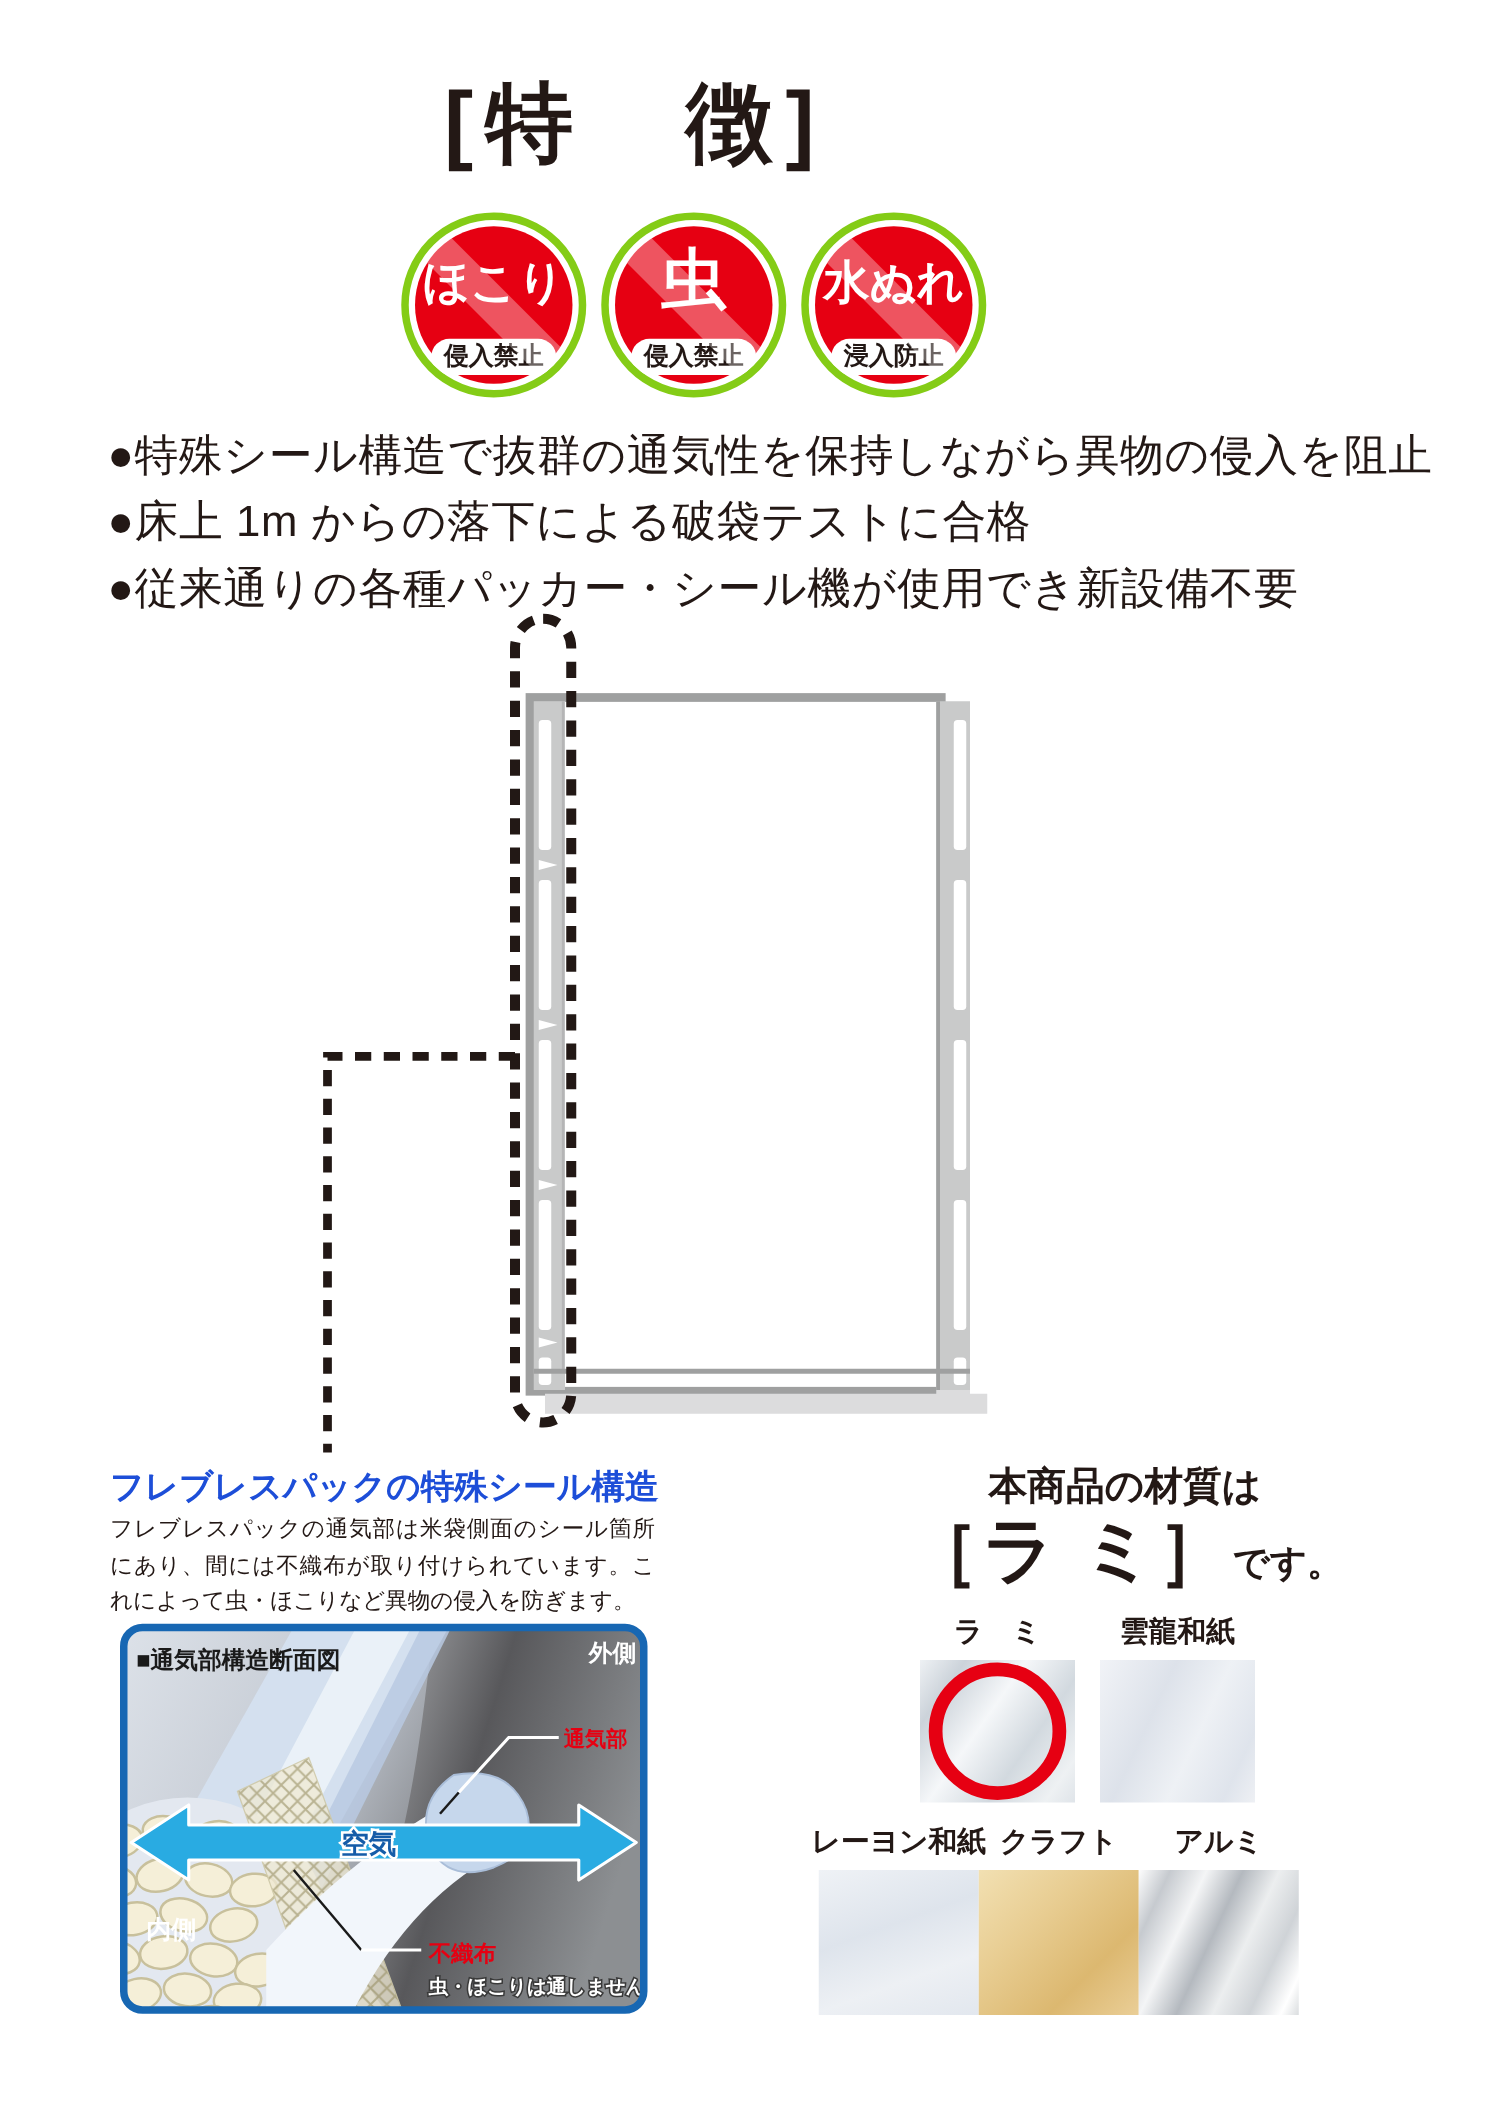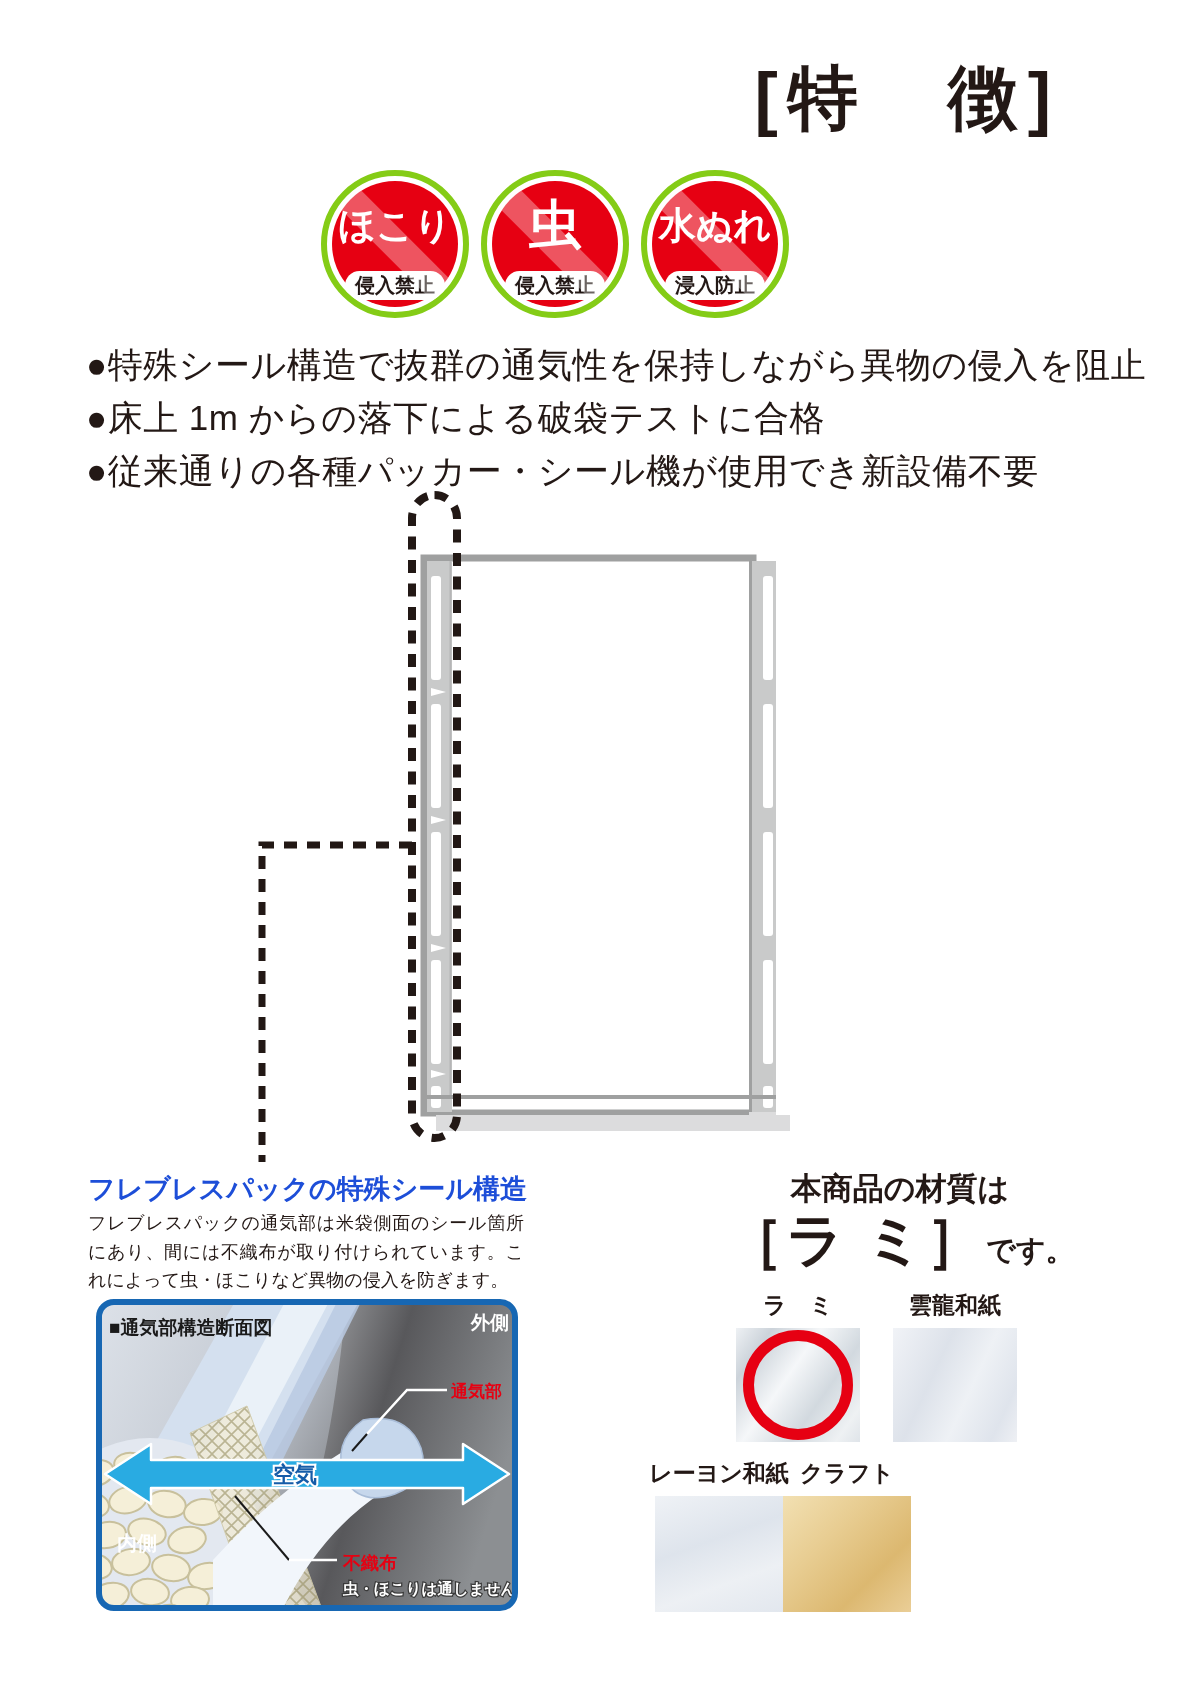--- a/index.html
+++ b/index.html
@@ -3,22 +3,22 @@
 <meta charset="utf-8">
 <style>
   html,body{margin:0;padding:0;}
   body{
     width:1200px;height:1700px;position:relative;background:#ffffff;overflow:hidden;
     font-family:"Liberation Sans","DejaVu Sans",sans-serif;color:#231815;
   }
   .abs{position:absolute;}
   
   .page-title{
-    top:52px;left:0;width:1017px;text-align:right;
-    font-size:70px;font-weight:bold;letter-spacing:10px;color:#231815;padding-left:44px;
+    top:52px;left:0;width:1017px;text-align:center;
+    font-size:70px;font-weight:bold;letter-spacing:10px;color:#231815;
   }
   
   .badges{left:321px;top:170px;display:flex;gap:12px;}
   .badge{
     width:136px;height:136px;border-radius:50%;
     border:6px solid #84cc16;background:#fff;position:relative;overflow:hidden;
   }
   .badge-red{
     position:absolute;inset:5px;border-radius:50%;background:#e60012;
   }
@@ -42,21 +42,21 @@
   .feature-line{font-size:35px;line-height:53px;color:#231815;white-space:nowrap;letter-spacing:0.5px;}
   
   .seal-heading{left:88px;top:1171px;font-size:27px;font-weight:bold;color:#1d4ed8;white-space:nowrap;}
   .seal-desc{left:88px;top:1209px;width:436px;font-size:18px;line-height:28.5px;text-align:justify;color:#231815;}
   
   .material-head{left:690px;top:1168px;width:420px;text-align:center;font-size:31px;font-weight:bold;}
   .material-value{left:690px;top:1202px;width:420px;text-align:center;white-space:nowrap;}
   .material-value .big{font-size:58px;font-weight:bold;letter-spacing:2px;}
   .material-value .small{font-size:29px;font-weight:bold;}
   .mat-row{display:flex;}
-  .mat-row1{left:736px;top:1290px;gap:33px;}
+  .mat-row1{left:736px;top:1290px;gap:20px;}
   .mat-row2{left:655px;top:1458px;}
   .mat-cell{width:124px;display:flex;flex-direction:column;align-items:center;}
   .mat-row2 .mat-cell{width:128px;}
   .mat-label{font-size:23px;font-weight:600;margin-bottom:7px;white-space:nowrap;}
   .mat-swatch{width:124px;height:114px;position:relative;}
   .mat-row2 .mat-swatch{width:128px;height:116px;}
   .sw-lami{background:linear-gradient(125deg,#eef1f4 0%,#ccd3da 18%,#f5f7f9 42%,#d2d9df 66%,#eef1f3 88%,#dfe4e9 100%);}
   .sw-unryu{background:linear-gradient(115deg,#f1f3f7 0%,#dde2ea 35%,#eef1f5 60%,#dfe4ec 85%,#eef0f4 100%);}
   .sw-rayon{background:linear-gradient(160deg,#eff2f6 0%,#dee4ec 40%,#edf0f4 70%,#e2e7ee 100%);}
   .sw-kraft{background:linear-gradient(135deg,#f2e0b2 0%,#e8cd92 35%,#dcb870 70%,#eace97 100%);}
@@ -250,13 +250,17 @@
 
 <div class="abs mat-row mat-row2">
   <div class="mat-cell">
     <div class="mat-label">レーヨン和紙</div>
     <div class="mat-swatch sw-rayon"></div>
   </div>
   <div class="mat-cell">
     <div class="mat-label">クラフト</div>
     <div class="mat-swatch sw-kraft"></div>
   </div>
+  <div class="mat-cell">
+    <div class="mat-label">アルミ</div>
+    <div class="mat-swatch sw-alumi"></div>
+  </div>
 </div>
 
 </body></html>

